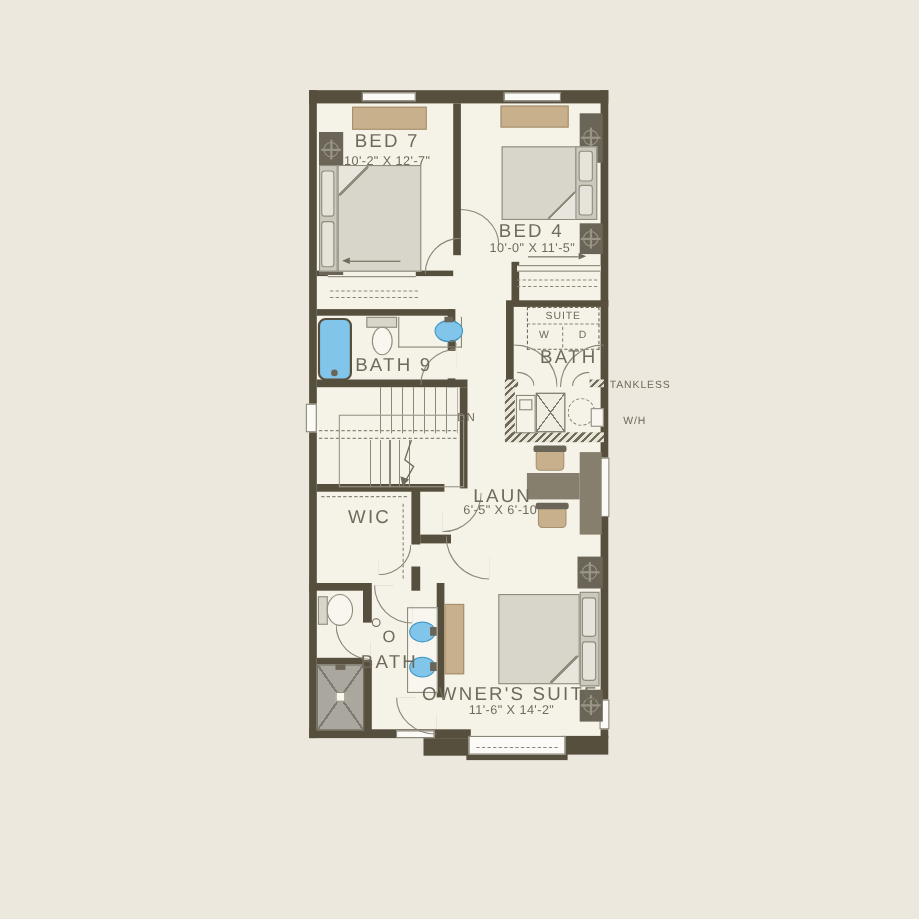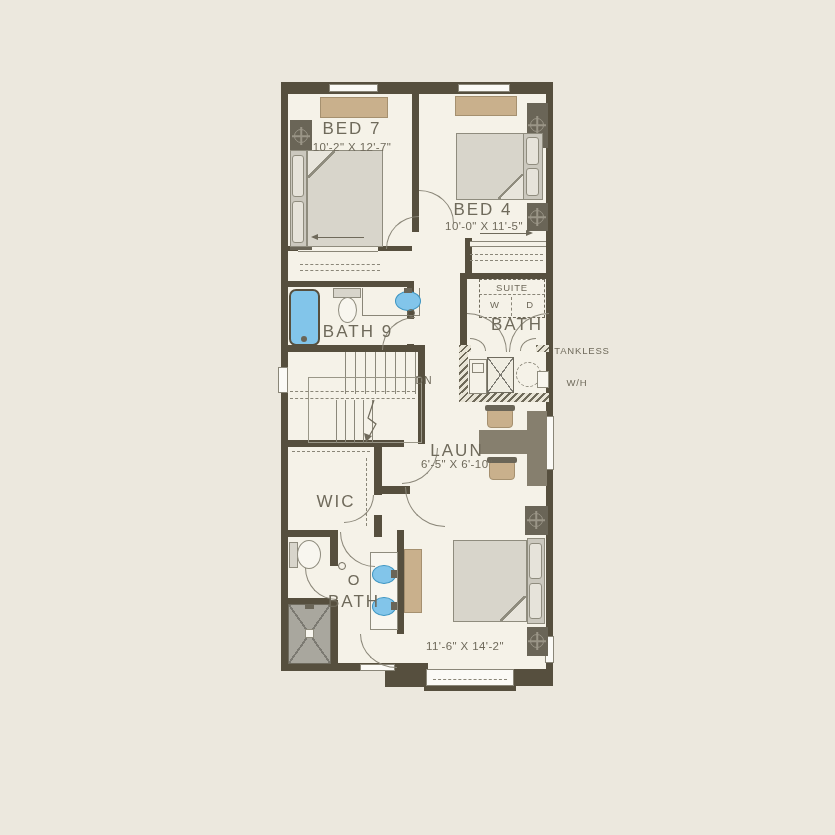--- a/index.html
+++ b/index.html
@@ -214,17 +214,18 @@
   <div class="lbl room" style="left:358px;top:322px">BATH 9</div>
   <div class="lbl room" style="left:517px;top:315px">BATH</div>
   <div class="lbl tiny" style="left:512px;top:282px">SUITE</div>
   <div class="lbl tiny" style="left:495px;top:299px">W</div>
   <div class="lbl tiny" style="left:530px;top:299px">D</div>
   <div class="lbl tiny" style="left:424px;top:374px;font-size:10.5px">DN</div>
   <div class="lbl tiny" style="left:582px;top:345px">TANKLESS</div>
   <div class="lbl tiny" style="left:577px;top:377px">W/H</div>
   <div class="lbl room" style="left:457px;top:441px">LAUN</div>
   <div class="lbl dims" style="left:457px;top:458px">6'-5" X 6'-10"</div>
-  <div class="lbl room" style="left:336px;top:492px">WIC</div>
+  <div class="lbl room" style="left:336px;top:460px">WIC</div>
   <div class="lbl roomsm" style="left:354px;top:571px">O</div>
   <div class="lbl room" style="left:354px;top:592px">BATH</div>
+  <div class="lbl room" style="left:464px;top:621px">OWNER'S SUITE</div>
   <div class="lbl dims" style="left:465px;top:640px">11'-6" X 14'-2"</div>
 </div>
 
 </body></html>

